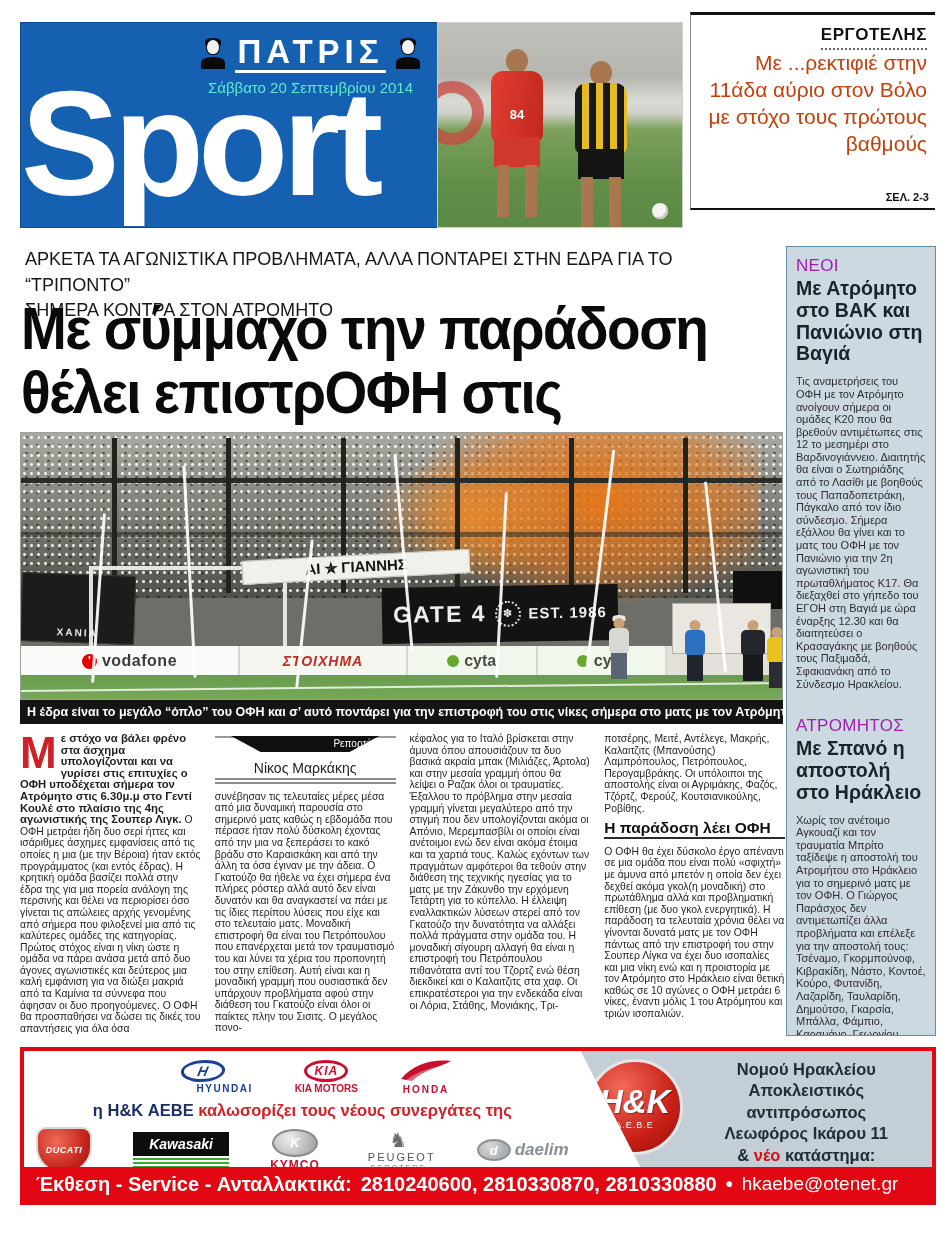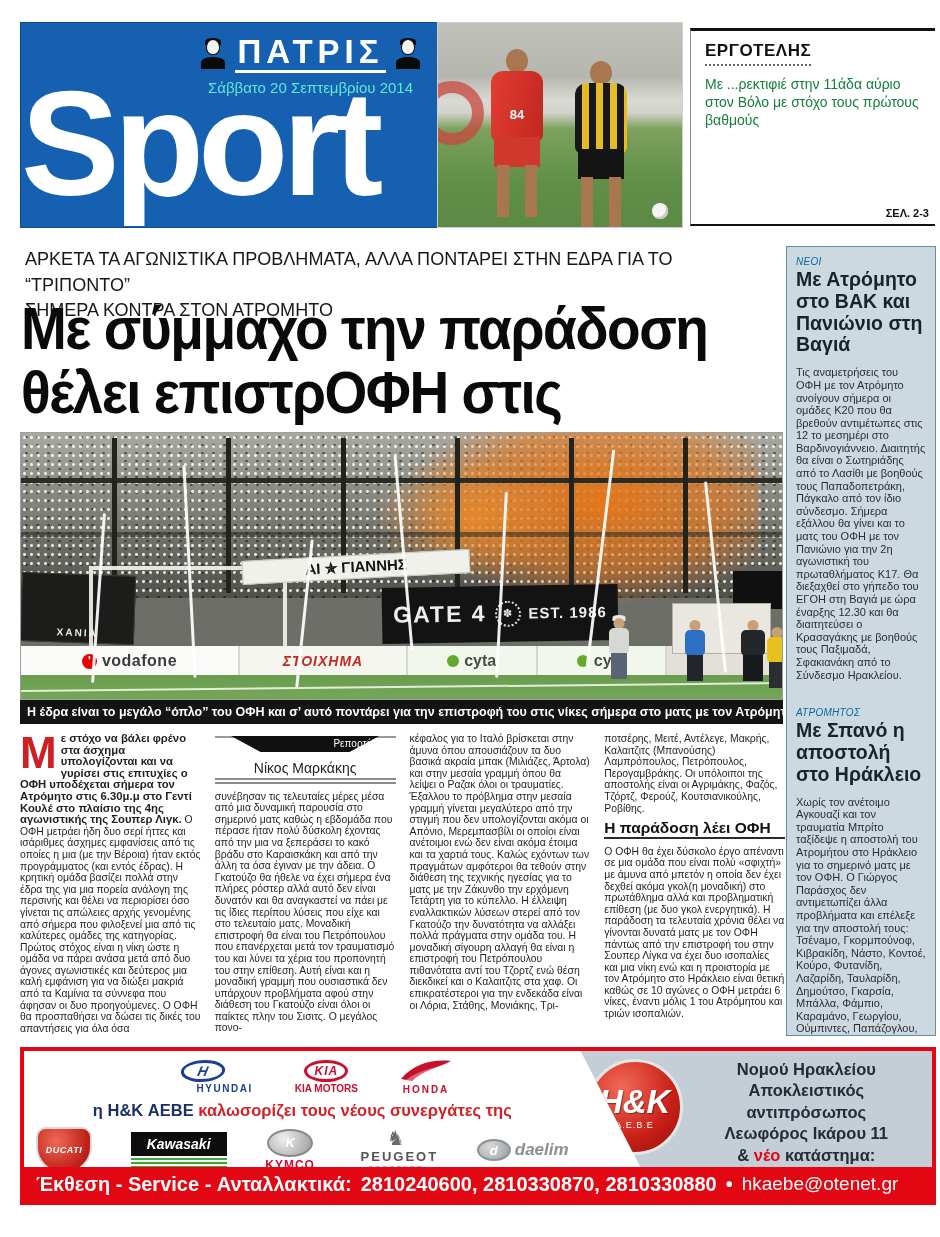--- a/index.html
+++ b/index.html
@@ -30,25 +30,25 @@
   .tp-red .tp-num { position:absolute; left:50%; transform:translateX(-50%); top:58px; color:#fff; font-weight:bold; font-size:13px; }
   .tp-shorts { position:absolute; left:50%; transform:translateX(-50%); top:88px; width:46px; height:30px; }
   .tp-red .tp-shorts { background:#d0372d; }
   .tp-legs { position:absolute; left:50%; transform:translateX(-50%); top:116px; width:40px; height:52px;
     background:linear-gradient(90deg,#a8764f 0 12px,transparent 12px 28px,#a8764f 28px 40px); }
   .tp-yellow .tp-torso { background:repeating-linear-gradient(90deg,#181818 0 7px,#e5bc23 7px 14px); }
   .tp-yellow .tp-shorts { background:#141414; }
   .tp-ball { position:absolute; right:14px; bottom:8px; width:16px; height:16px; border-radius:50%; background:#f4f4f2; box-shadow:inset -2px -2px 0 #c9c9c5; }
 
   
-  #ergotelis { position:absolute; left:690px; top:28px; width:245px; height:198px;
-    border-top:3px solid #111; border-bottom:2px solid #111; border-left:1px solid #8a8a8a; padding:10px 8px 6px 14px; }
+  #ergotelis { position:absolute; left:690px; top:12px; width:245px; height:198px;
+    border-top:3px solid #111; border-bottom:2px solid #111; border-left:1px solid #8a8a8a; padding:10px 8px 6px 14px;text-align:right; }
   .erg-label { display:inline-block; font-size:17px; font-weight:bold; color:#111; letter-spacing:.5px;
     border-bottom:2px dotted #666; padding-bottom:3px; }
-  .erg-teaser { margin-top:10px; font-size:14px; line-height:1.28; color:#15803d; }
+  .erg-teaser { font-size:21px; line-height:1.28; color:#c2410c; }
   .erg-page { position:absolute; right:6px; bottom:5px; font-size:11px; font-weight:bold; color:#111; }
 
   
   #kicker { position:absolute; left:25px; top:246px; width:756px; font-size:19px; line-height:1.35; color:#171717;
     transform:scaleX(.95); transform-origin:left top; }
   #headline { position:absolute; left:21px; top:297px; width:760px; font-weight:800; font-size:55px; line-height:1.07;
     letter-spacing:-1.5px; color:#0a0a0a; transform:scaleY(1.08); transform-origin:left top; }
 
   
   #photo { position:absolute; left:20px; top:432px; width:763px; height:268px; overflow:hidden; border:1px solid #9e9e9a; background:#6e6e68; }
@@ -110,21 +110,21 @@
   .report-banner { width:82%; margin:-2px auto 11px auto; height:16px; background:#101010; color:#fff; font-size:10px;
     line-height:15px; text-align:right; clip-path:polygon(0 0,100% 0,80% 100%,20% 100%); }
   .report-author { text-align:center; font-size:14px; color:#222; margin:3px 0 3px; }
   .report-dbl { height:6px; border-top:2px solid #8c8c8c; border-bottom:2px solid #8c8c8c; margin-bottom:7px; }
   .subhead { display:block; font-size:15.5px; font-weight:bold; color:#111; border-bottom:2px solid #2a2a2a;
     padding-bottom:3px; margin:8px 0 7px; }
 
   
   #sidebar { position:absolute; left:786px; top:246px; width:150px; height:790px; background:#cdd9e1;
     border:1px solid #628ea6; padding:9px 9px; overflow:hidden; }
-  .sb-label { font-size:10px; color:#0369a1; letter-spacing:.3px;font-style:italic; }
+  .sb-label { font-size:17px; color:#a21caf; letter-spacing:.3px; }
   .sb-title { font-size:19.5px; font-weight:bold; color:#17242e; line-height:1.12; margin:2px 0 10px; }
   .sb-body { font-size:11px; line-height:12.6px; color:#2b2e30; }
   .sb-section2 { margin-top:26px; }
 
   
   #ad { position:absolute; left:20px; top:1047px; width:916px; height:158px; border:4px solid #e30613; background:#fff; }
   .ad-main { position:absolute; left:0; top:0; right:0; bottom:34px; display:flex; }
   .ad-left { flex:1.55; position:relative; padding:5px 6px 0 6px; }
   .ad-toprow { display:flex; justify-content:center; align-items:center; gap:42px; height:42px; }
   .brand { display:flex; flex-direction:column; align-items:center; gap:1px; }
@@ -138,21 +138,21 @@
   .ad-welcome { text-align:center; margin-top:3px; font-size:16.5px; font-weight:bold; color:#1c2f66; }
   .ad-welcome .red { color:#d42027; }
   .ad-botrow { display:flex; align-items:center; justify-content:space-between; margin-top:7px; padding:0 6px; }
   .ducati { width:56px; height:46px; border-radius:10px 10px 26px 26px; background:radial-gradient(circle at 35% 28%, #ef6a57, #c3241c 65%, #8f130d); border:2px solid #d9d9d9; color:#fff; font-weight:bold; font-style:italic; font-size:9px; display:flex; align-items:center; justify-content:center; letter-spacing:.5px; }
   .kawasaki { width:96px; }
   .kawasaki-top { background:#0d0d0d; color:#fff; font-weight:bold; font-style:italic; font-size:14px; text-align:center; padding:4px 15px; }
   .kawasaki-stripes { height:12px; background:repeating-linear-gradient(#fff 0 2px, #3aaa35 2px 4px); }
   .kymco-oval { width:46px; height:28px; background:radial-gradient(circle at 35% 30%, #eee, #9a9a9a); border:2px solid #8a8a8a; color:#fff; font-size:13px; }
   .kymco-word { color:#c8102e; font-size:12px; font-weight:bold; letter-spacing:1px; }
   .peugeot-lion { color:#6a6a6a; font-size:20px; line-height:1; }
-  .peugeot-word { color:#555; font-weight:bold; font-size:13px; letter-spacing:2px;margin-left:7px; }
+  .peugeot-word { color:#555; font-weight:normal; font-size:11px; letter-spacing:2px;margin-left:7px; }
   .peugeot-sub { color:#777; font-size:7px; letter-spacing:2px; }
   .daelim { display:flex; align-items:center; gap:4px; }
   .daelim-oval { width:34px; height:22px; background:radial-gradient(circle at 35% 30%, #d9d9d9, #9a9fa3); border:2px solid #8d9296; color:#fff; font-size:13px; }
   .daelim-word { color:#8a8f94; font-weight:bold; font-style:italic; font-size:17px; }
   .ad-right { flex:1; position:relative; background:#c3ced6; clip-path:polygon(0 0,100% 0,100% 100%,17% 100%); }
   .hk-circle { position:absolute; left:6px; top:8px; width:96px; height:96px; border-radius:50%;
     background:radial-gradient(circle at 35% 28%, #f26a57, #c81f17 60%, #96110b); border:3px solid #e6e6e6;
     display:flex; flex-direction:column; align-items:center; justify-content:center; color:#fff; }
   .hk-text { font-size:33px; font-weight:bold; font-style:italic; line-height:1; text-shadow:1px 1px 1px rgba(0,0,0,.4); }
   .hk-sub { font-size:9px; letter-spacing:1px; margin-top:2px; }

